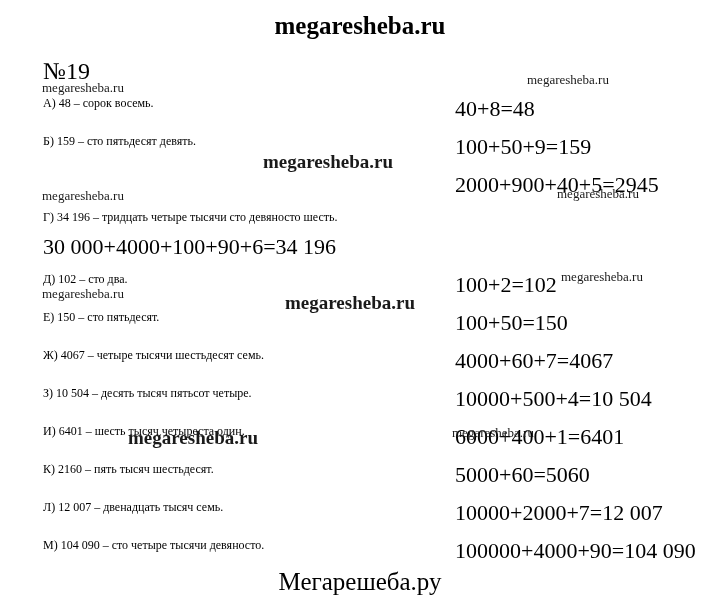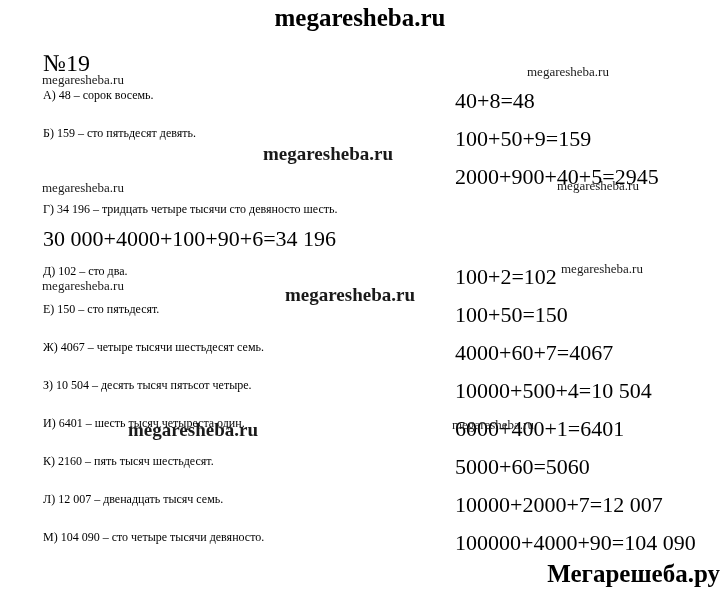--- a/index.html
+++ b/index.html
@@ -12,40 +12,41 @@
     background: #ffffff;
     font-family: "Liberation Serif", serif;
     color: #000000;
     position: relative;
     overflow: hidden;
   }
   .page {
     position: relative;
     width: 720px;
     height: 444px;
+    margin-top: 8px;
   }
   .header-title {
     position: absolute;
     top: 4px;
     left: 0;
     width: 720px;
     text-align: center;
     font-family: "Liberation Serif", serif;
     font-weight: bold;
     font-size: 25px;
     letter-spacing: 0px;
   }
   .footer-title {
     position: absolute;
     top: 560px;
     left: 0;
     width: 720px;
-    text-align: right;
+    text-align: center;
     font-family: "Liberation Serif", serif;
-    font-weight: bold;
+    font-weight: normal;
     font-size: 25px;
   }
   .task-number {
     position: absolute;
     top: 50px;
     left: 43px;
     font-size: 24px;
     font-family: "Liberation Serif", serif;
   }
   .content {

